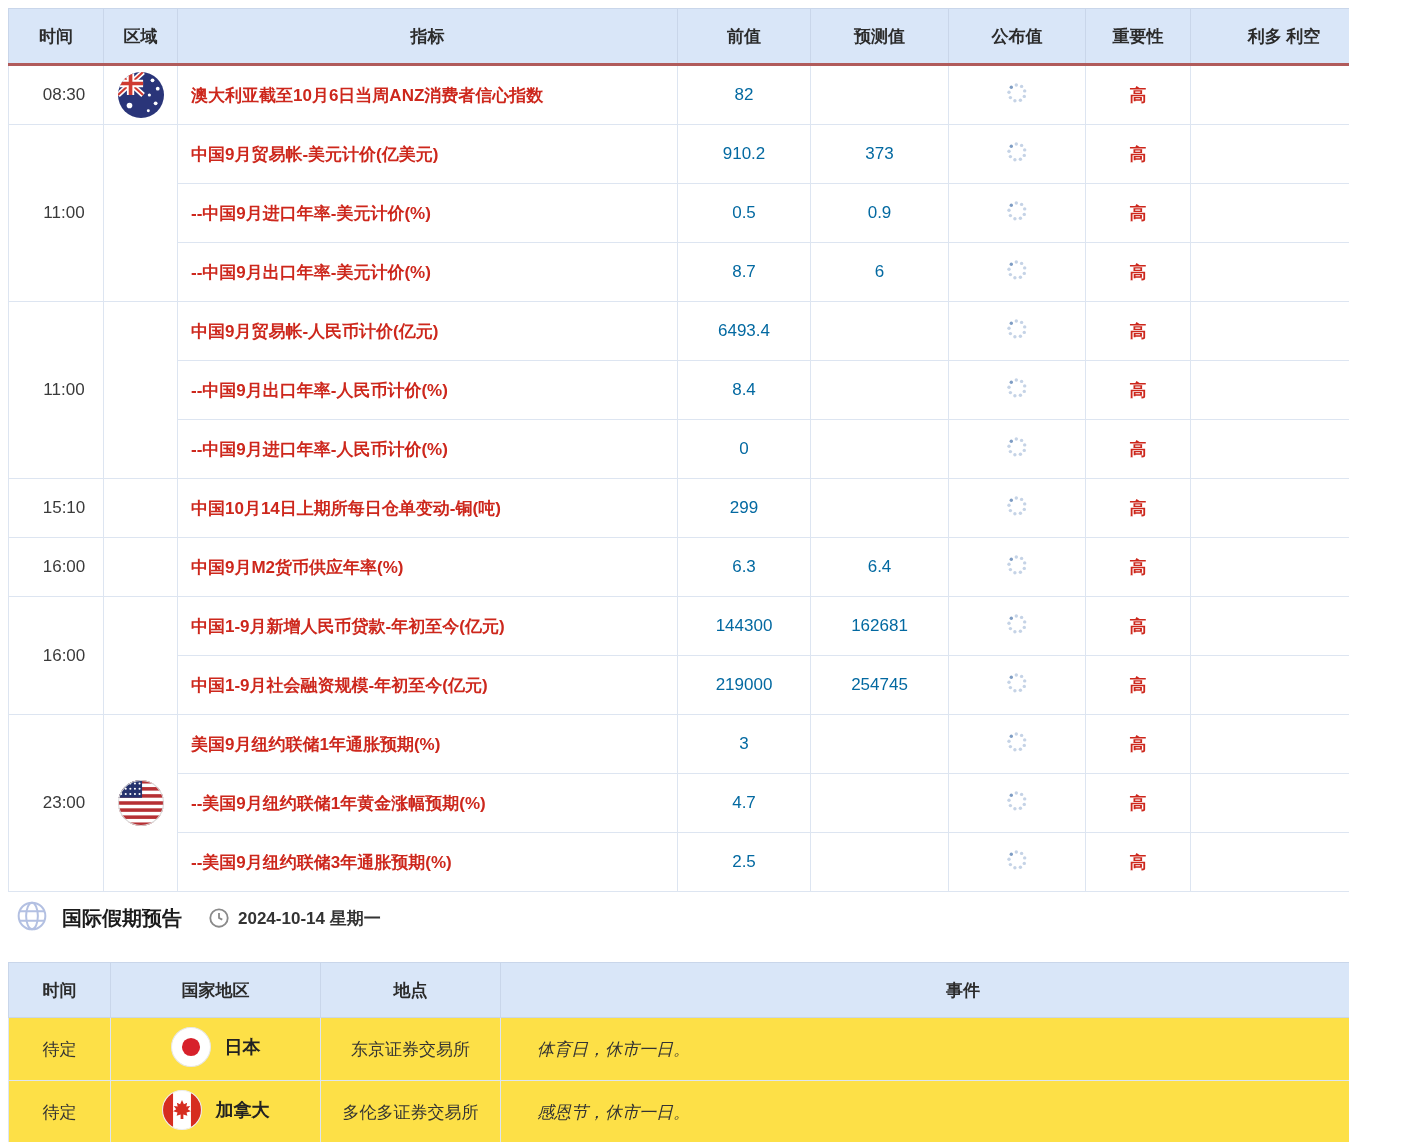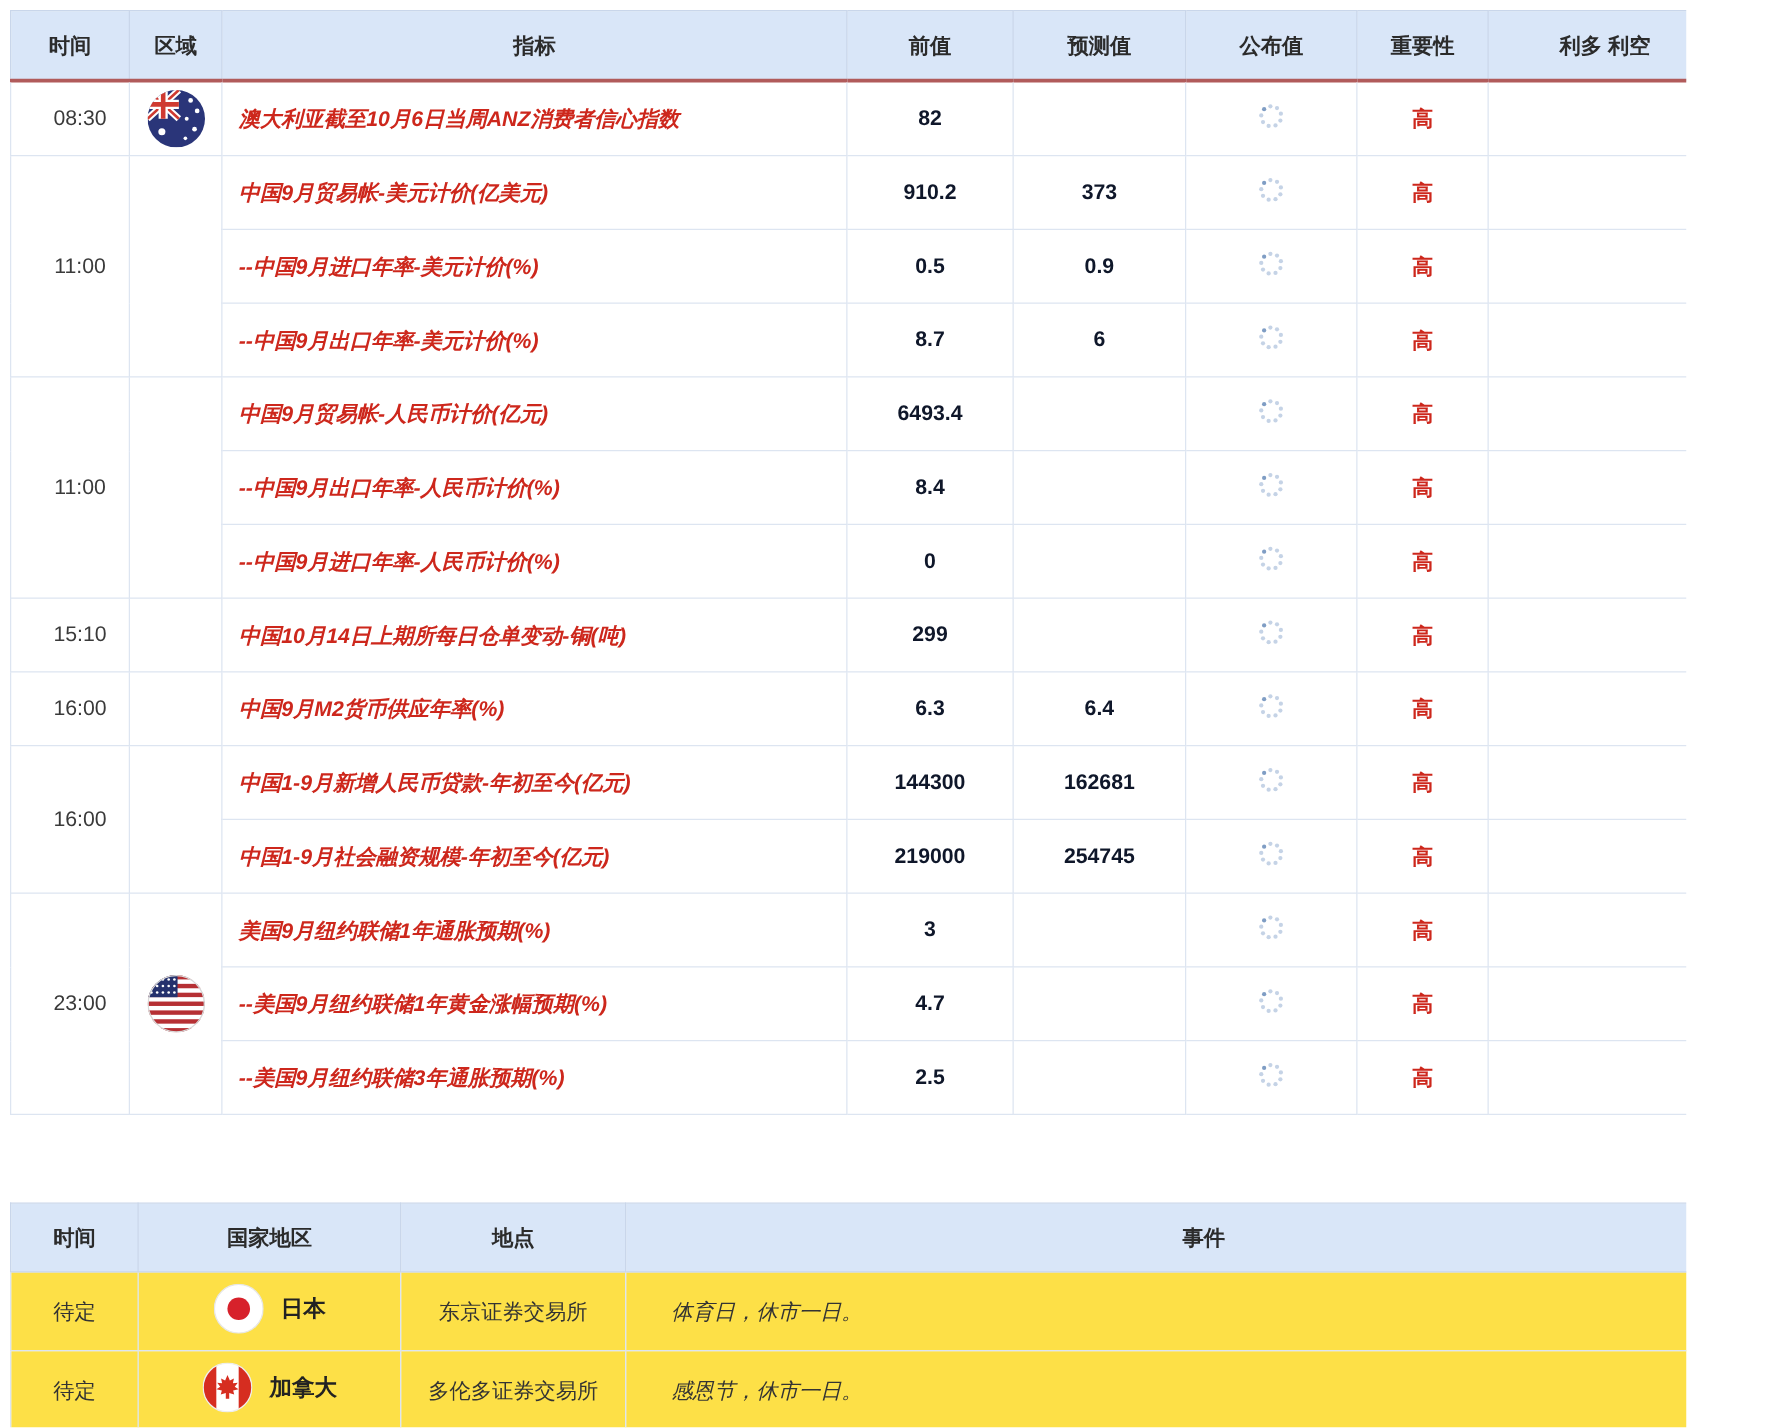--- a/index.html
+++ b/index.html
@@ -6,22 +6,22 @@
   .page{position:relative;width:1349px;height:1142px;overflow:hidden;background:#fff;
         font-family:"Liberation Sans","DejaVu Sans",sans-serif;color:#333;}
   table{border-collapse:collapse;table-layout:fixed;}
   
   .cal{position:absolute;left:8px;top:8px;width:1429px;}
   .cal th{background:#d9e6f8;height:54px;font-size:17px;font-weight:bold;color:#2b2b2b;
           border:1px solid #c9d6ea;border-bottom:3px solid #b15b5b;padding:0;}
   .cal td{border:1px solid #dde5f1;height:58px;text-align:center;font-size:17px;
           background:#fff;padding:0;}
   .cal td.c-time{color:#3a3a3a;padding-left:16px;}
-  .cal td.c-indicator{text-align:left;padding-left:13px;font-weight:bold;color:#cd271c;font-style:italic;}
-  .cal td.c-num{font-weight:bold;color:#0f172a;margin-top:24px;}
+  .cal td.c-indicator{text-align:left;padding-left:13px;font-weight:bold;color:#cd271c;}
+  .cal td.c-num{font-weight:normal;color:#0369a1;margin-top:24px;}
   .cal td.c-imp{font-weight:bold;color:#cd271c;}
   .flagwrap{display:inline-flex;vertical-align:middle;}
   
   .holiday-head{position:absolute;left:16px;top:900px;display:flex;align-items:center;}
   .holiday-title{font-size:20px;font-weight:bold;color:#1b1b1b;margin-left:14px;}
   .holiday-date{font-size:17px;font-weight:bold;color:#333;margin-left:8px;}
   .clockwrap{margin-left:26px;display:flex;align-items:center;}
   .hol{position:absolute;left:8px;top:962px;width:1417px;}
   .hol th{background:#d9e6f8;height:54px;font-size:17px;font-weight:bold;color:#2b2b2b;
           border:1px solid #c9d6ea;padding:0;}
@@ -561,20 +561,37 @@
       <rect x="15.8" y="15" width="2.6" height="5" fill="#b7c7de" stroke="none"></rect>
       <path d="M5.5 13.5 17 6"></path>
                 <path d="M13.8 5.2 18 5.2 18 9.4" fill="#b7c7de" stroke="none"></path>
       <path d="M13.8 5.2 18 5.2 18 9.4Z" fill="#b7c7de"></path>
               </svg>
             </span></td>
         </tr>
       </tbody>
   </table>
 
+  <div class="holiday-head">
+    <span>
+      <svg width="32" height="32" viewBox="0 0 24 24" fill="none" stroke="#b3c0e2" stroke-width="1.5">
+        <circle cx="12" cy="12" r="10"></circle>
+          <ellipse cx="12" cy="12" rx="4.4" ry="10"></ellipse>
+        <path d="M2.6 8.5h18.8M2.6 15.5h18.8"></path>
+      </svg>
+    </span>
+    <span class="holiday-title">国际假期预告</span>
+    <span class="clockwrap">
+      <svg width="22" height="22" viewBox="0 0 24 24" fill="none" stroke="#8a8a8a" stroke-width="2">
+        <circle cx="12" cy="12" r="9.5"></circle>
+          <path d="M12 6.5V12l3.6 1.8"></path>
+      </svg>
+    </span>
+    <span class="holiday-date">2024-10-14 星期一</span>
+  </div>
 
   <table class="hol">
     <colgroup>
       <col style="width:102px">
         <col style="width:210px">
         <col style="width:180px">
         <col style="width:925px">
     </colgroup>
     <thead>
         <tr>

